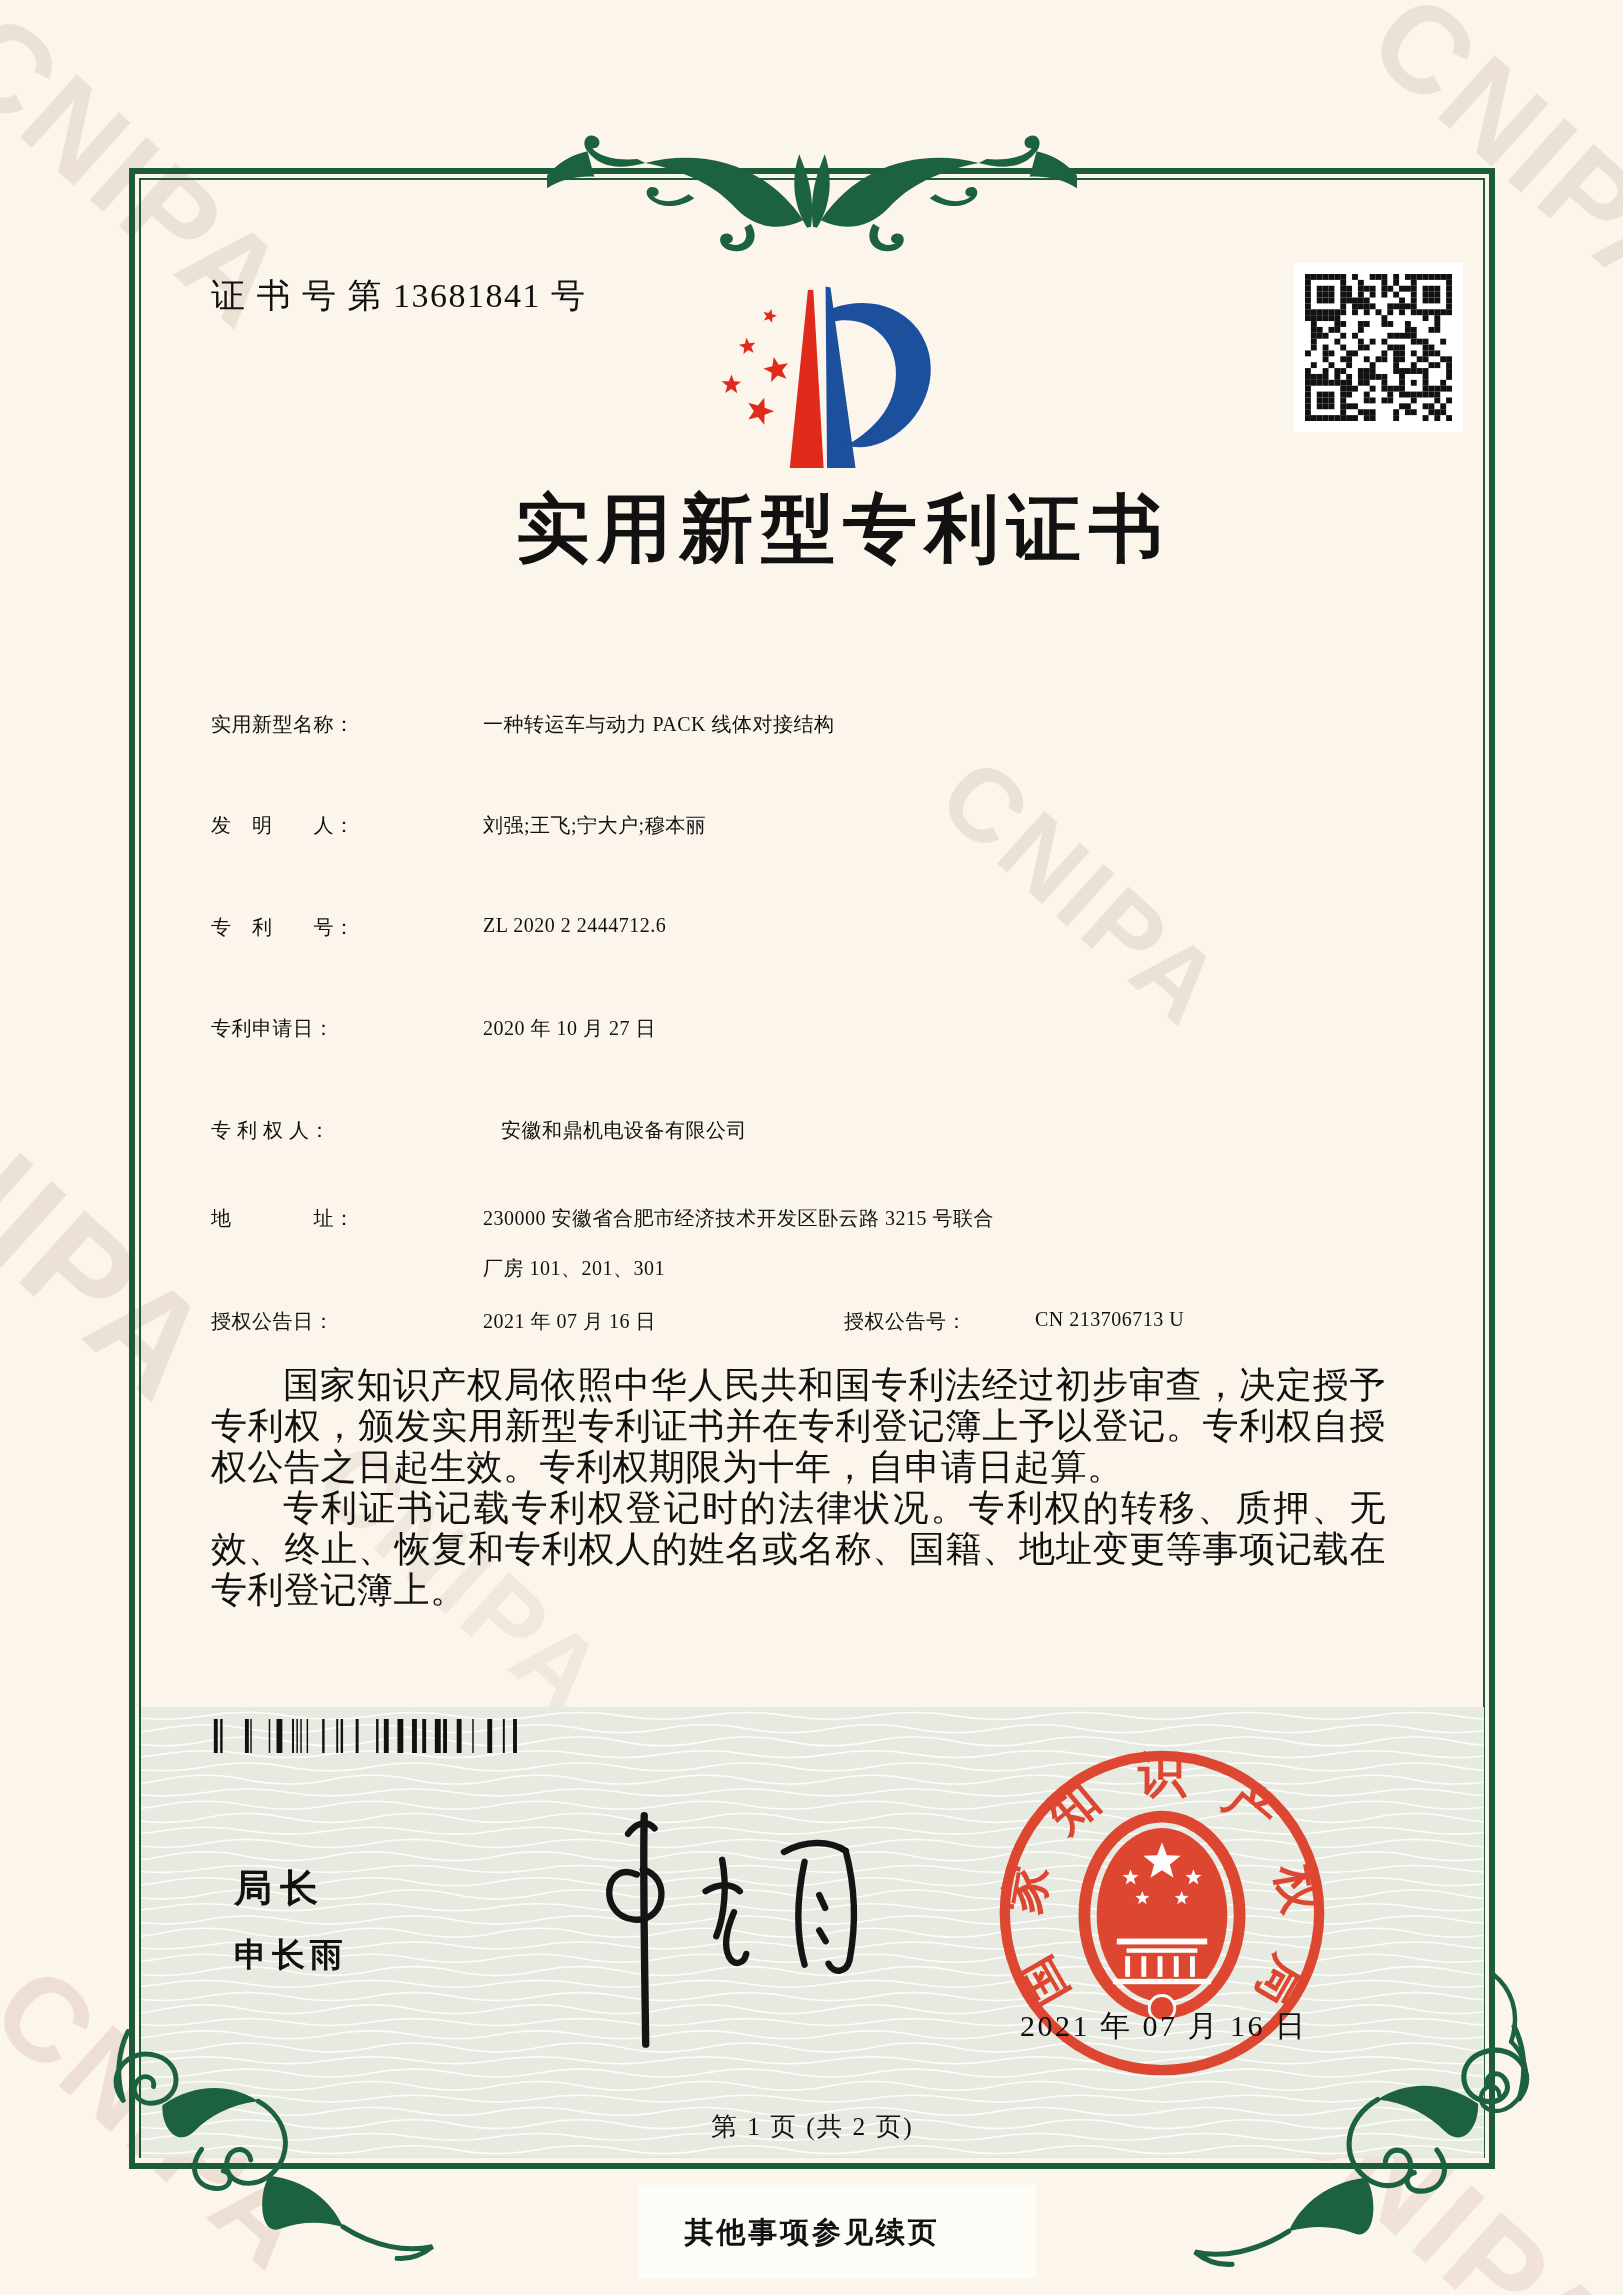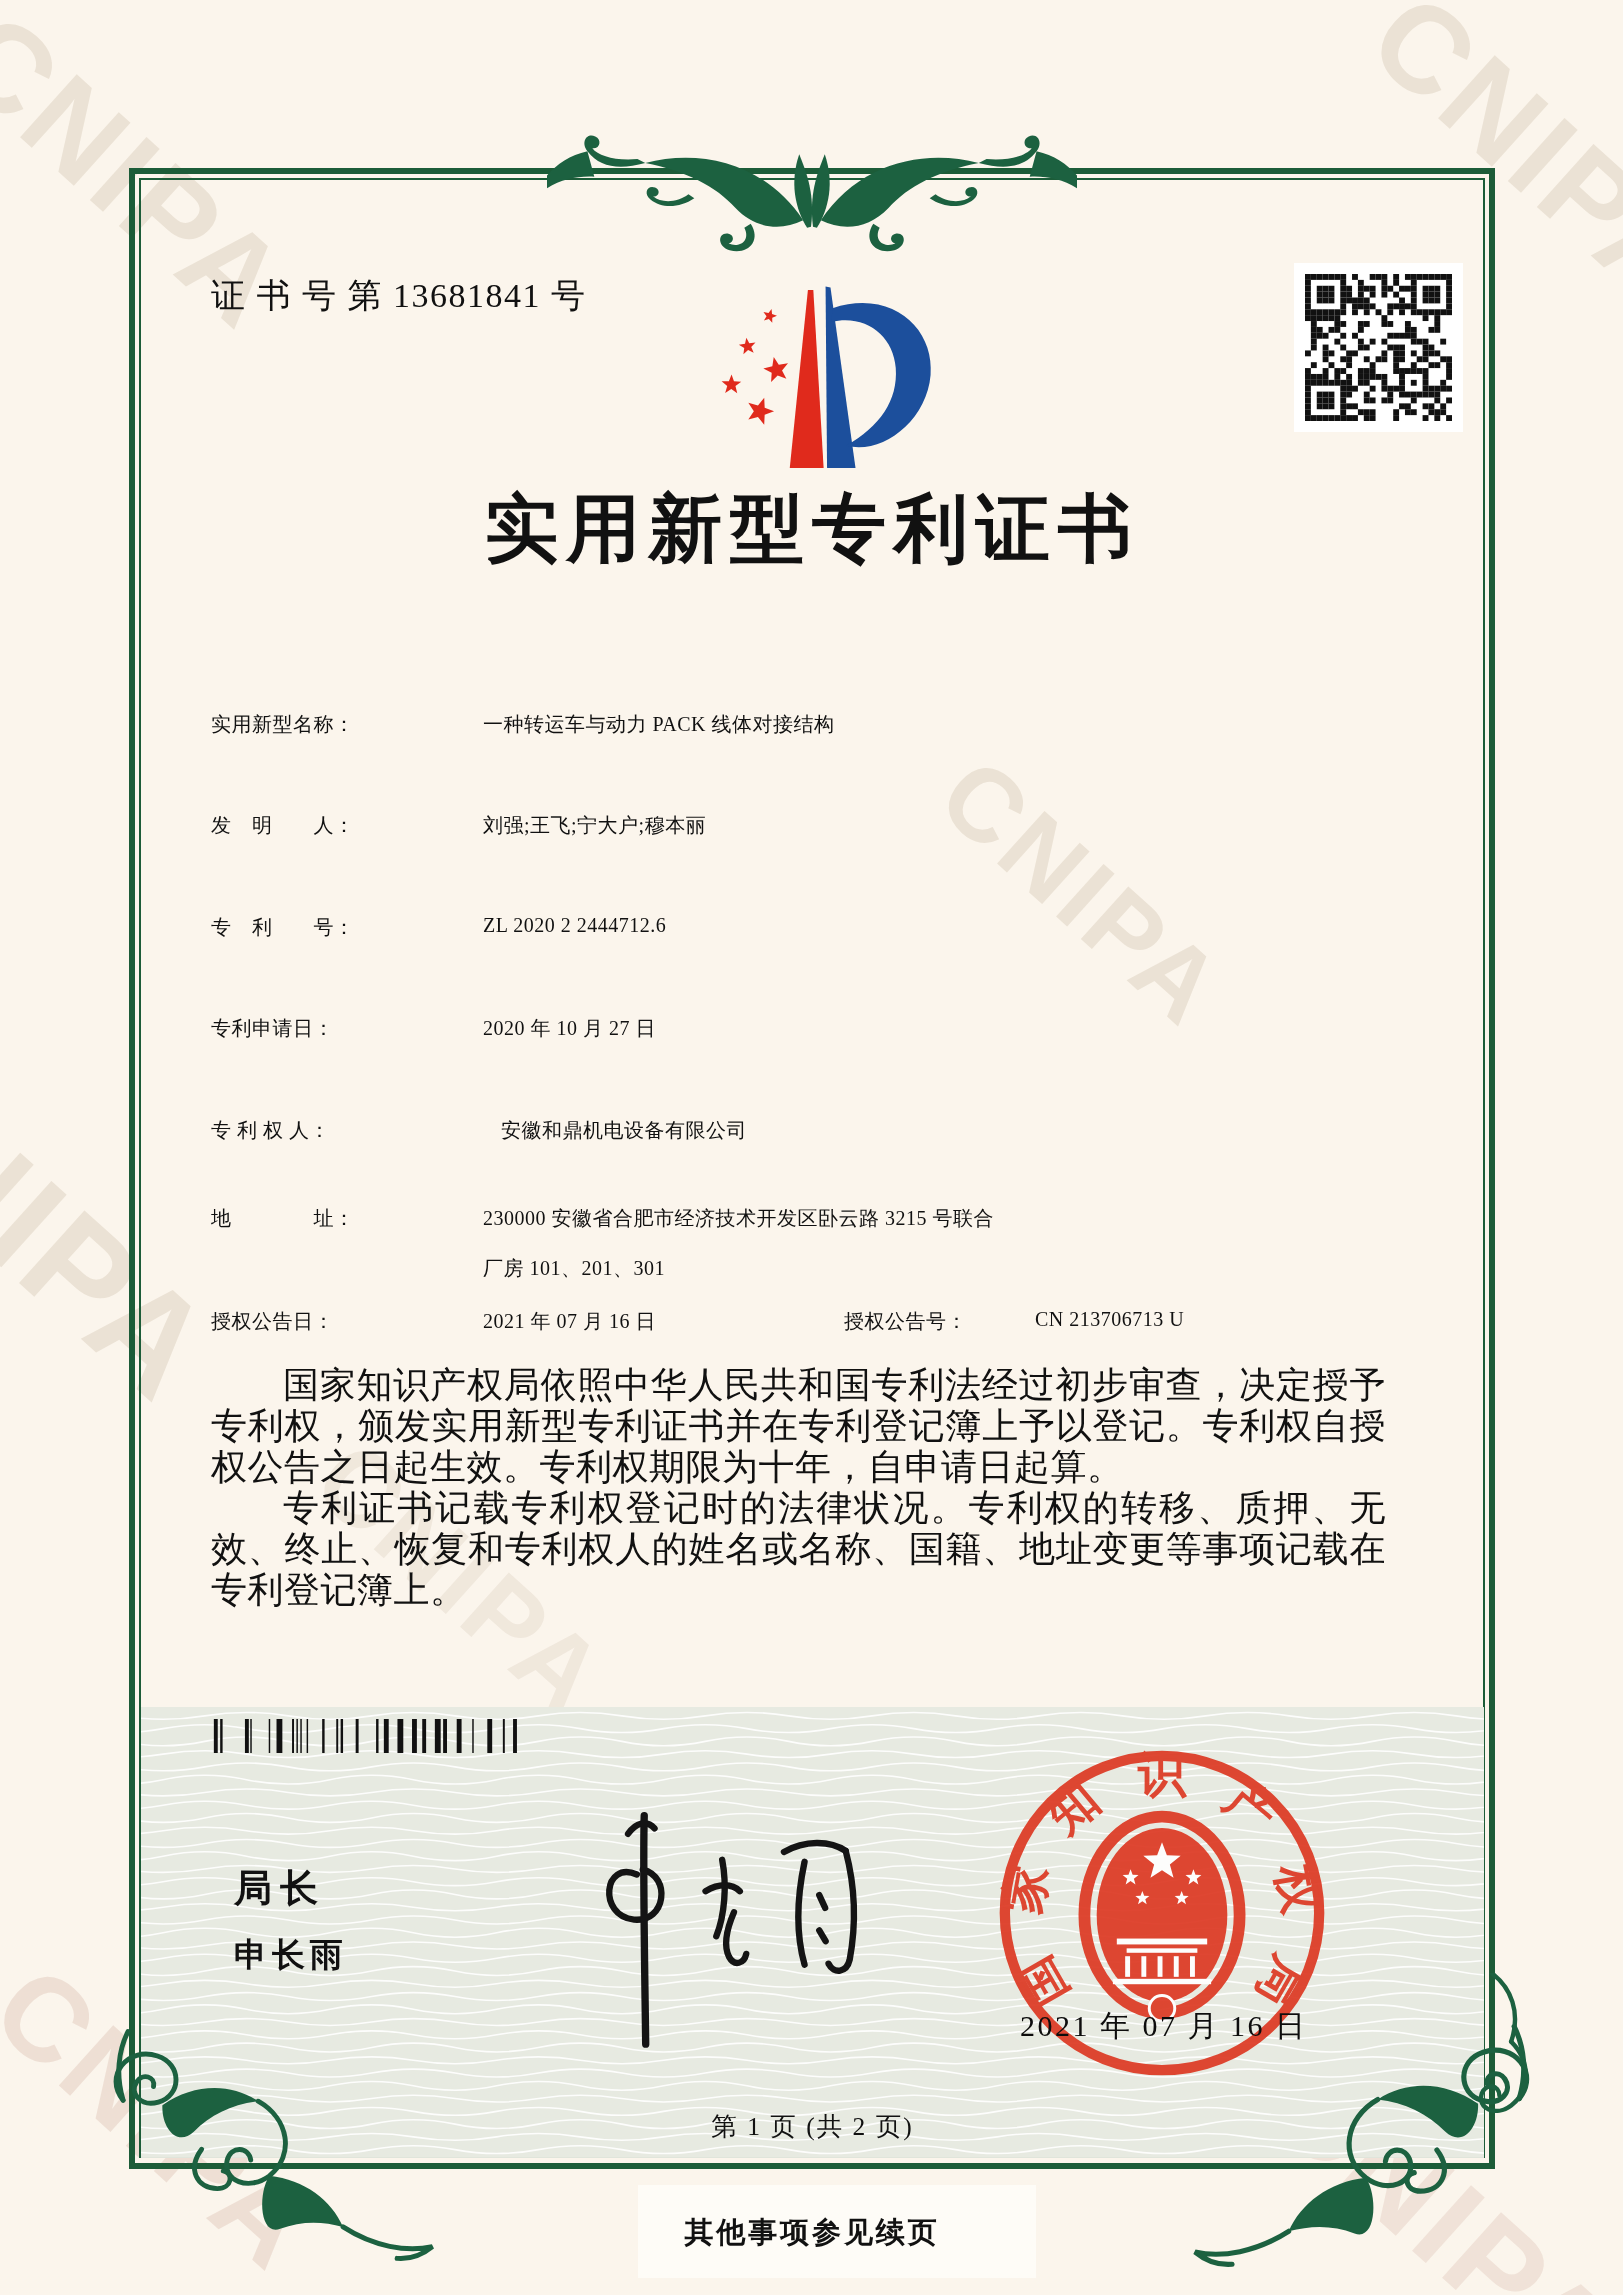--- a/index.html
+++ b/index.html
@@ -25,21 +25,21 @@
     border:6.4px solid #1c5c38;box-sizing:border-box;}
   .frame-inner{position:absolute;left:139px;top:178px;width:1346px;height:1980px;
     border:2.5px solid #1c5c38;box-sizing:border-box;}
   
   .band{position:absolute;left:141px;top:1707px;}
   
   .orn{position:absolute;}
   
   .cert-no{position:absolute;left:211px;top:273px;font-size:34px;letter-spacing:1.5px;}
   .title{position:absolute;left:130px;top:480px;width:1364px;margin:0;text-align:center;
-    font-size:74px;font-weight:700;letter-spacing:7.9px;}
+    font-size:74px;font-weight:700;letter-spacing:7.9px;padding-left:31px;}
   .lbl,.val{position:absolute;font-size:20px;letter-spacing:0.5px;white-space:nowrap;}
   .body-block{position:absolute;left:211px;top:1365px;width:1175px;}
   .body-block p{margin:0;font-size:36px;line-height:41px;text-indent:2em;letter-spacing:0.5px;text-align:justify;}
   .sig-title{position:absolute;left:234px;top:1863px;font-size:38px;font-weight:600;letter-spacing:7.9px;
     font-family:"Liberation Sans","DejaVu Sans",sans-serif;}
   .sig-name{position:absolute;left:234px;top:1933px;font-size:33px;font-weight:600;letter-spacing:4.9px;
     font-family:"Liberation Sans","DejaVu Sans",sans-serif;}
   .seal{position:absolute;left:995px;top:1746px;width:334px;height:334px;opacity:.93;}
   .seal-date{position:absolute;left:1020px;top:2006px;font-size:30px;font-weight:500;letter-spacing:2.5px;
     color:#0d0d0d;z-index:6;}

